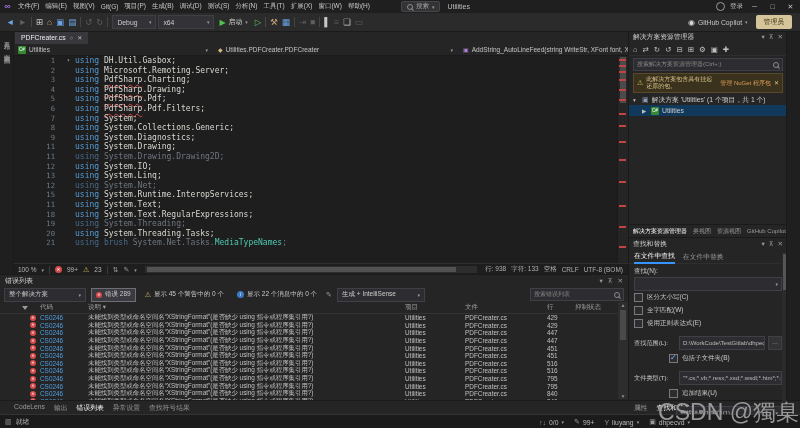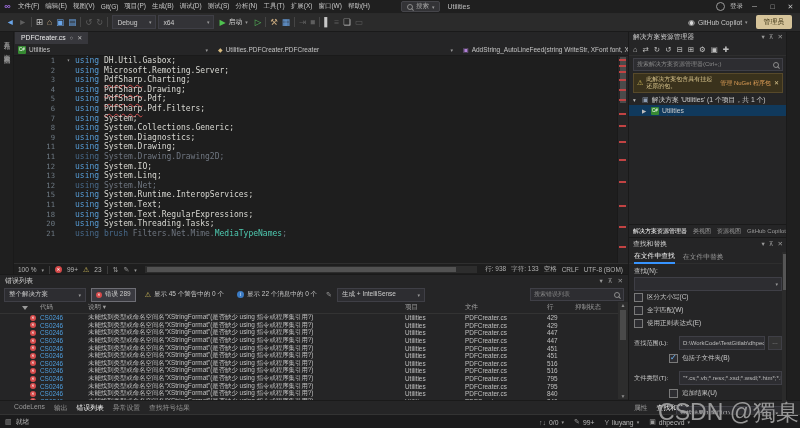--- a/index.html
+++ b/index.html
@@ -294,22 +294,23 @@
           <div class="cl"><span class="ln">8</span><span class="fold"></span><span class="ct"><span class="k">using </span><span class="p">System.Collections.Generic;</span></span></div>
           <div class="cl"><span class="ln">9</span><span class="fold"></span><span class="ct"><span class="k">using </span><span class="p">System.Diagnostics;</span></span></div>
           <div class="cl"><span class="ln">11</span><span class="fold"></span><span class="ct"><span class="k">using </span><span class="p">System.Drawing;</span></span></div>
           <div class="cl"><span class="ln">11</span><span class="fold"></span><span class="ct"><span class="gk">using </span><span class="g">System.Drawing.Drawing2D;</span></span></div>
           <div class="cl"><span class="ln">12</span><span class="fold"></span><span class="ct"><span class="k">using </span><span class="p">System.IO;</span></span></div>
           <div class="cl"><span class="ln">13</span><span class="fold"></span><span class="ct"><span class="k">using </span><span class="p">System.Linq;</span></span></div>
           <div class="cl"><span class="ln">12</span><span class="fold"></span><span class="ct"><span class="gk">using </span><span class="g">System.Net;</span></span></div>
           <div class="cl"><span class="ln">15</span><span class="fold"></span><span class="ct"><span class="k">using </span><span class="p">System.Runtime.InteropServices;</span></span></div>
           <div class="cl"><span class="ln">11</span><span class="fold"></span><span class="ct"><span class="k">using </span><span class="p">System.Text;</span></span></div>
           <div class="cl"><span class="ln">18</span><span class="fold"></span><span class="ct"><span class="k">using </span><span class="p">System.Text.RegularExpressions;</span></span></div>
+          <div class="cl"><span class="ln">19</span><span class="fold"></span><span class="ct"><span class="gk">using </span><span class="g">System.Threading;</span></span></div>
           <div class="cl"><span class="ln">20</span><span class="fold"></span><span class="ct"><span class="k">using </span><span class="p">System.Threading.Tasks;</span></span></div>
-          <div class="cl"><span class="ln">21</span><span class="fold"></span><span class="ct"><span class="gk">using brush </span><span class="g">Filters.Net.Mime.</span><span class="t">MediaTypeNames</span><span class="g">;</span></span></div>
+          <div class="cl"><span class="ln">21</span><span class="fold"></span><span class="ct"><span class="gk">using brush </span><span class="g">System.Net.Tasks.</span><span class="t">MediaTypeNames</span><span class="g">;</span></span></div>
         </div>
       <div class="vsb" id="vsb">
         <div class="vth"></div>
       <div class="mk" style="top: 3px;"></div>
           <div class="mk" style="top: 9px;"></div>
           <div class="mk" style="top: 15px;"></div>
           <div class="mk" style="top: 23px;"></div>
           <div class="mk" style="top: 33px;"></div>
           <div class="mk" style="top: 43px;"></div>
           <div class="mk" style="top: 57px;"></div>

